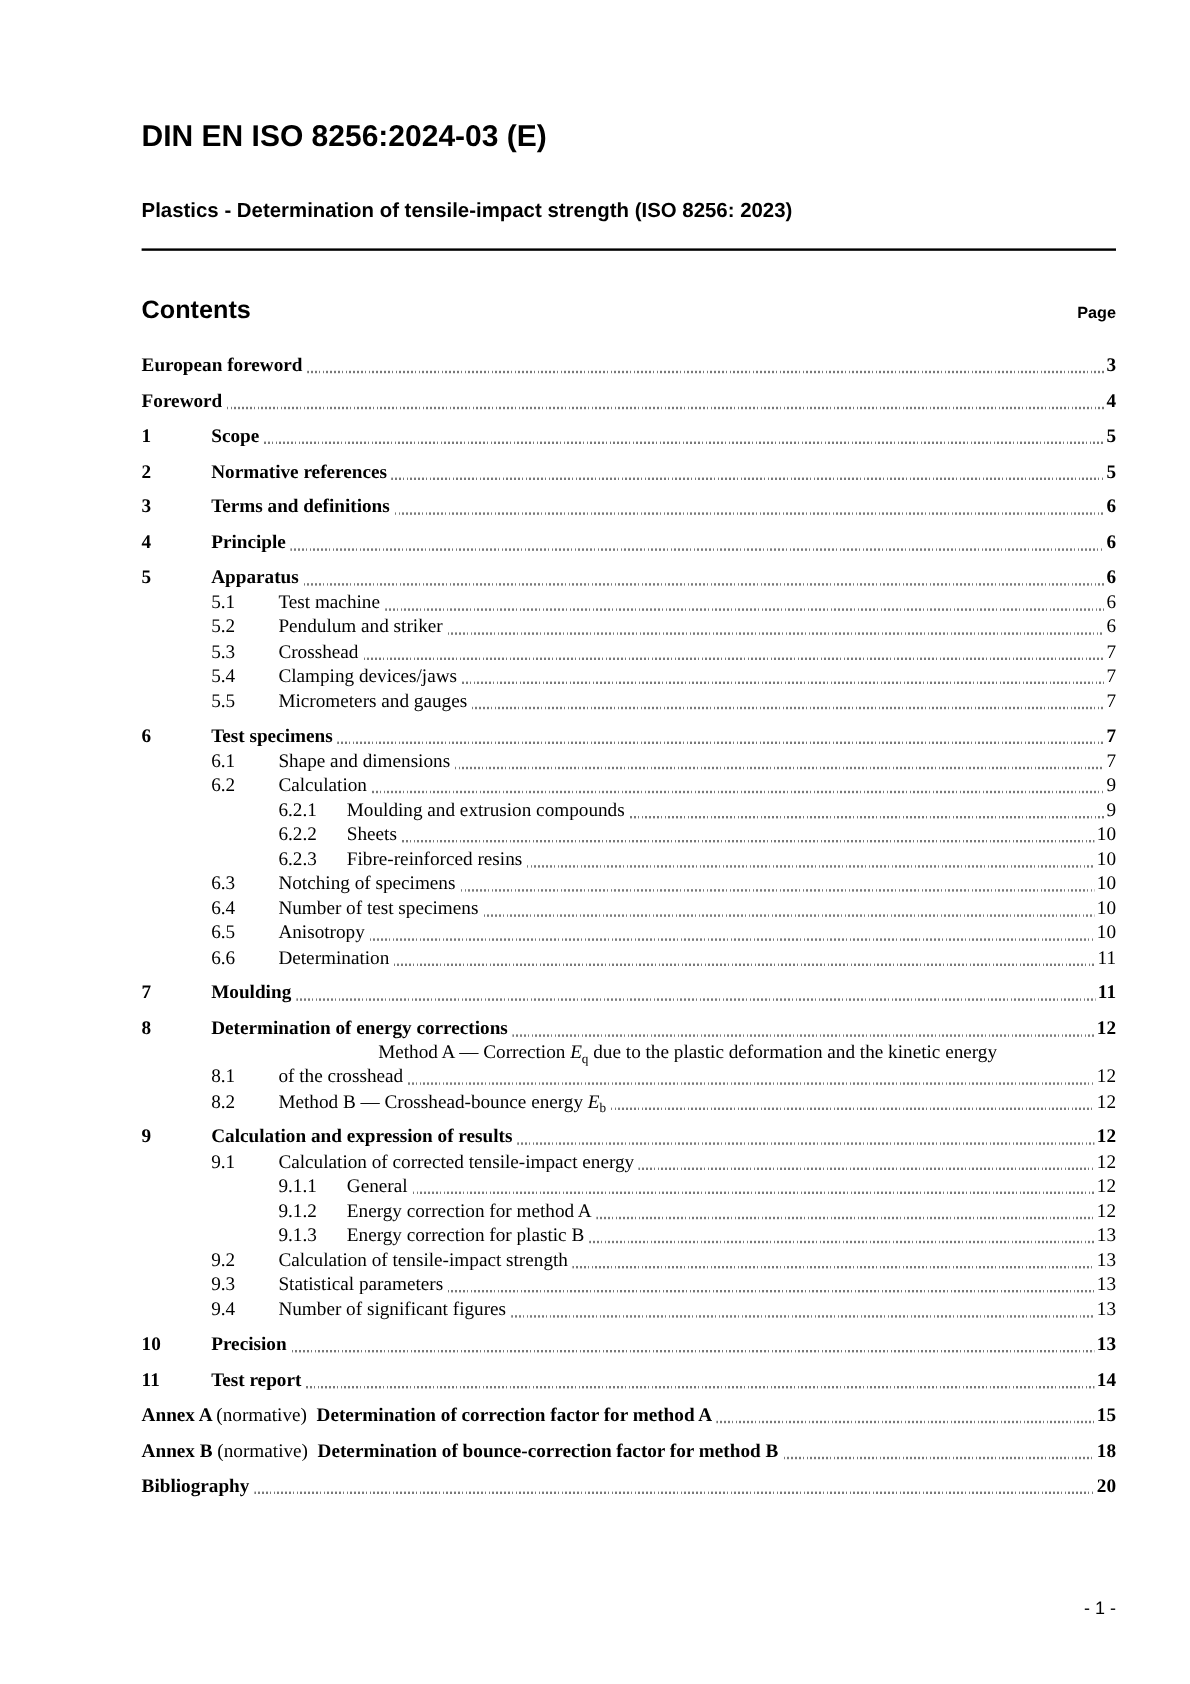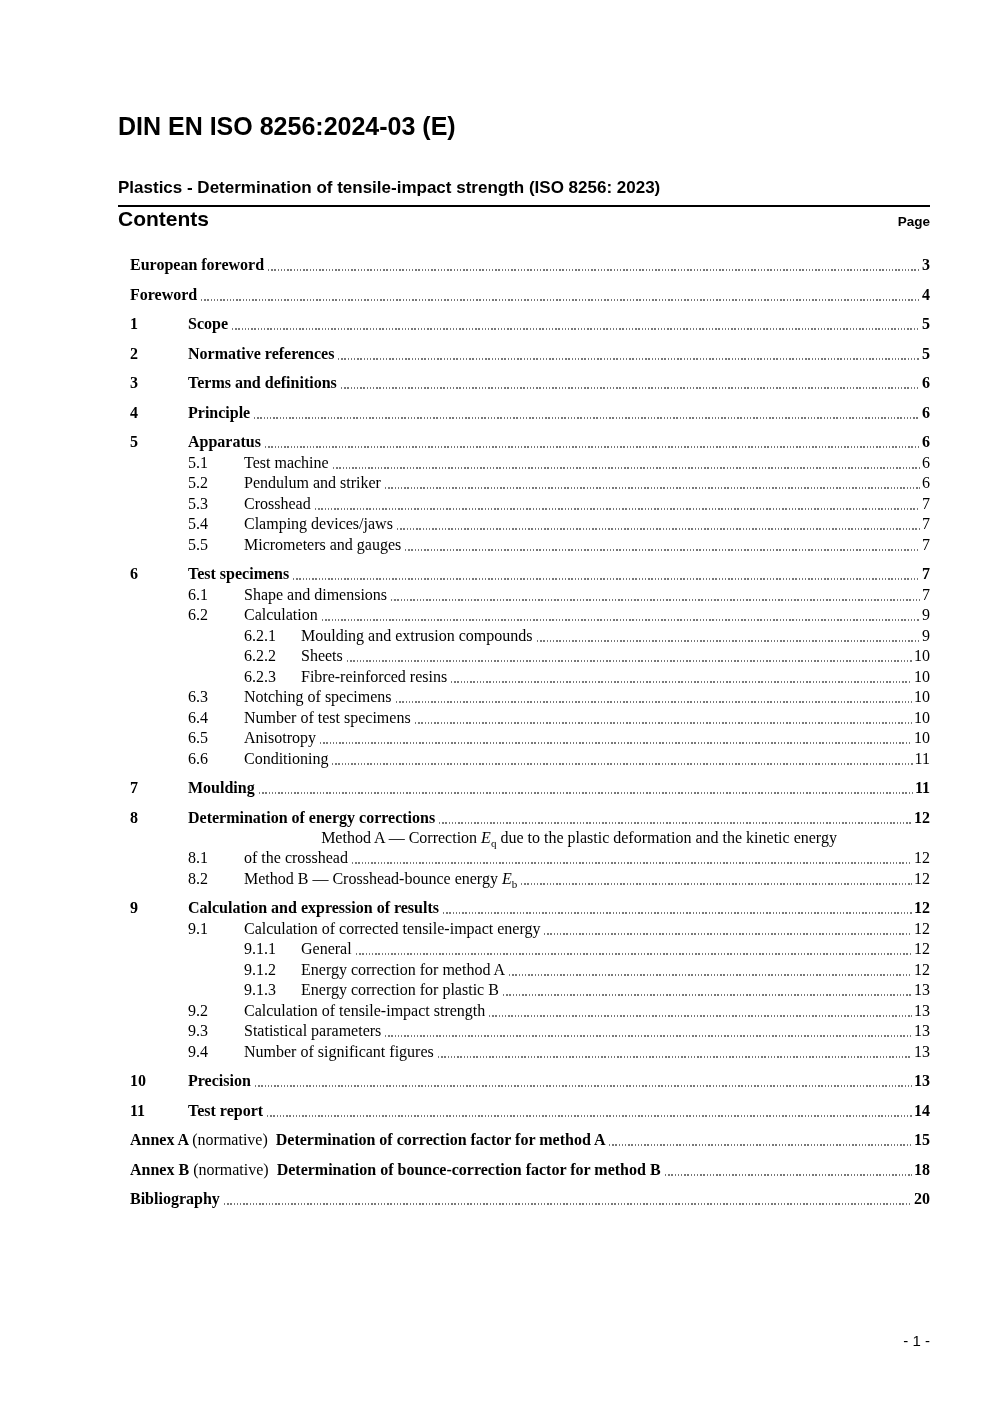--- a/index.html
+++ b/index.html
@@ -8,55 +8,56 @@
     height: 1403px;
     background: #ffffff;
     position: relative;
     font-family: "Liberation Serif", serif;
     color: #000000;
     overflow: hidden;
   }
   .page {
     position: absolute;
     left: 118px;
-    top: 16px;
+    top: 4px;
     width: 812px;
   }
   .doc-title {
     font-family: "Liberation Sans", sans-serif;
     font-weight: bold;
     font-size: 25px;
     line-height: 28px;
     margin: 96px 0 0 0;
   }
   .subtitle {
     font-family: "Liberation Sans", sans-serif;
     font-weight: bold;
     font-size: 17px;
     line-height: 20px;
     margin: 38px 0 0 0;
-    padding-bottom: 7px;
+    padding-bottom: 21px;
     border-bottom: 2px solid #000000;
   }
   .contents-row {
     display: flex;
     justify-content: space-between;
     align-items: baseline;
+    margin-top: 38px;
     font-family: "Liberation Sans", sans-serif;
   }
   .contents-heading {
     font-size: 21px;
     font-weight: bold;
     margin: 0;
   }
   .page-label {
     font-size: 13.5px;
     font-weight: bold;
   }
-  .toc { margin-top: 24px; margin-left: 12px; }
+  .toc { margin-top: 24px; }
   .row {
     display: flex;
     align-items: flex-end;
     font-size: 16px;
     line-height: 20px;
     margin-top: 0.5px;
   }
   .row.major { font-weight: bold; margin-top: 9.5px; }
   .l2 { padding-left: 58px; }
   .l3 { padding-left: 114px; }
@@ -222,21 +223,21 @@
         <span class="pg">10</span>
       </div>
       <div class="row l2">
         <span class="num">6.5</span>
         <span class="title">Anisotropy</span>
         <span class="leader"></span>
         <span class="pg">10</span>
       </div>
       <div class="row l2">
         <span class="num">6.6</span>
-        <span class="title">Conditioning</span>
+        <span class="title">Determination</span>
         <span class="leader"></span>
         <span class="pg">11</span>
       </div>
       <div class="row l1 major">
         <span class="num">7</span>
         <span class="title">Moulding</span>
         <span class="leader"></span>
         <span class="pg">11</span>
       </div>
       <div class="row l1 major">

